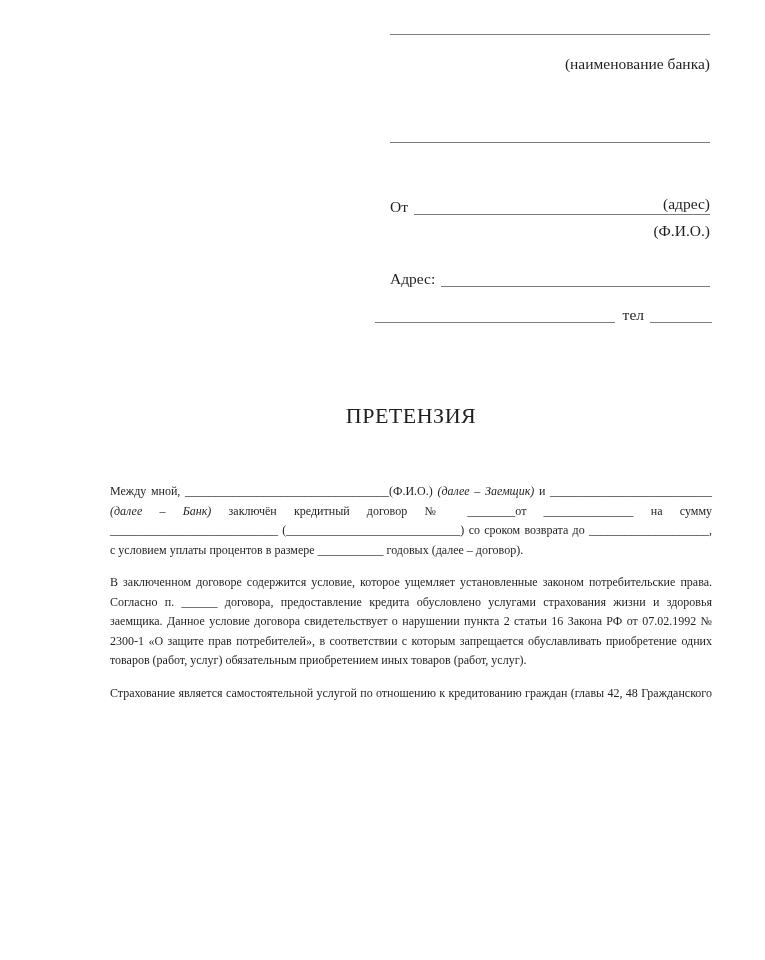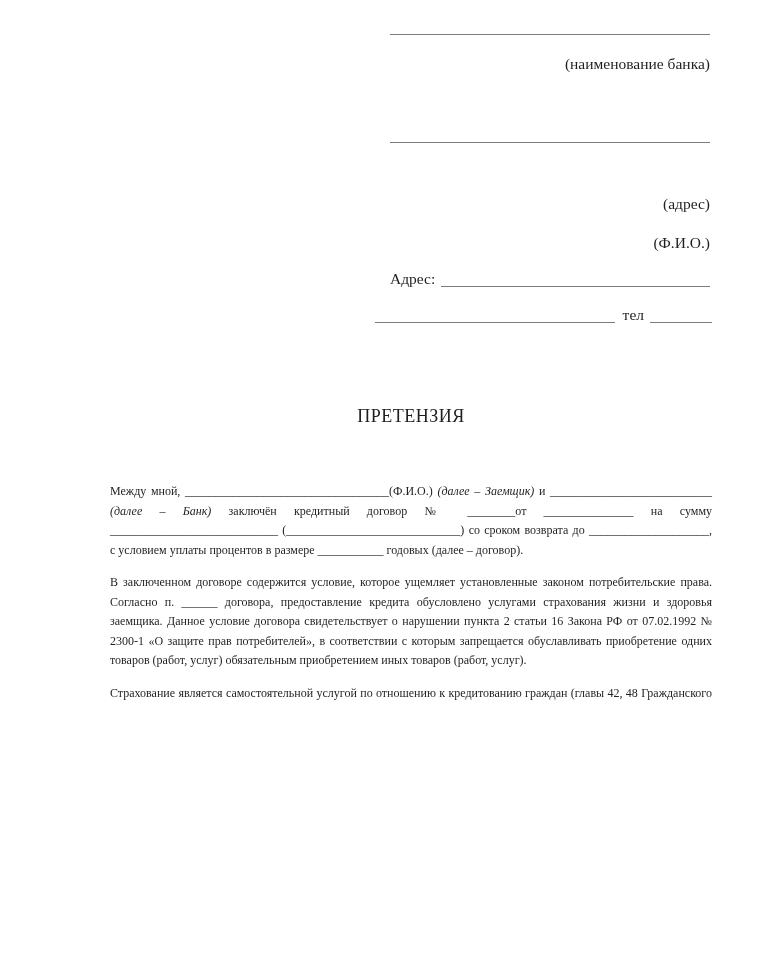--- a/index.html
+++ b/index.html
@@ -16,21 +16,21 @@
   .hline { position:absolute; height:0; border-bottom:1.5px solid #7b7b7b; }
   .caption { position:absolute; font-size:15.5px; line-height:18px; white-space:nowrap; }
   .cap-right { right:55px; text-align:right; }
   .labelrow { position:absolute; display:flex; align-items:flex-end; height:19px; font-size:15.5px; }
   .labelrow .lbl { white-space:nowrap; padding-right:6px; line-height:17px; }
   .labelrow .rule { flex:1 1 auto; border-bottom:1.5px solid #7b7b7b; height:100%; }
   .labelrow .rule-fixed { border-bottom:1.5px solid #7b7b7b; height:100%; }
 
   
   .doc-title { position:absolute; left:110px; width:602px; text-align:center;
-               font-size:18px; letter-spacing:0.5px; line-height:20px; }
+               font-size:22px; letter-spacing:0.5px; line-height:20px; }
 
   
   .body-text { position:absolute; left:110px; top:482px; width:602px; }
   .body-text p {
     margin:0 0 13px 0;
     font-size:12px; line-height:19.5px;
     text-align:justify;
   }
   .i { font-style:italic; }
 
@@ -42,21 +42,25 @@
 <body>
 
 <div class="page">
 
   <div class="hline" style="left:390px; top:34px; width:320px;"></div>
   <div class="caption cap-right" style="top:55px;">(наименование банка)</div>
 
   <div class="hline" style="left:390px; top:142px; width:320px;"></div>
   <div class="caption cap-right" style="top:163px;margin-top:32px;">(адрес)</div>
 
-  <div class="caption cap-right" style="top:234px;">(Ф.И.О.)</div>
+  <div class="labelrow" style="left:390px; top:196px; width:320px;">
+    <span class="lbl">От</span>
+    <span class="rule"></span>
+  </div>
+  <div class="caption cap-right" style="top:222px;">(Ф.И.О.)</div>
 
   <div class="labelrow" style="left:390px; top:268px; width:320px;justify-content:center;">
     <span class="lbl">Адрес:</span>
     <span class="rule"></span>
   </div>
 
   <div class="labelrow" style="left:375px; top:304px; width:337px;">
     <span class="rule"></span>
     <span class="lbl" style="padding-left:8px;">тел</span>
     <span class="rule-fixed" style="width:62px;"></span>

